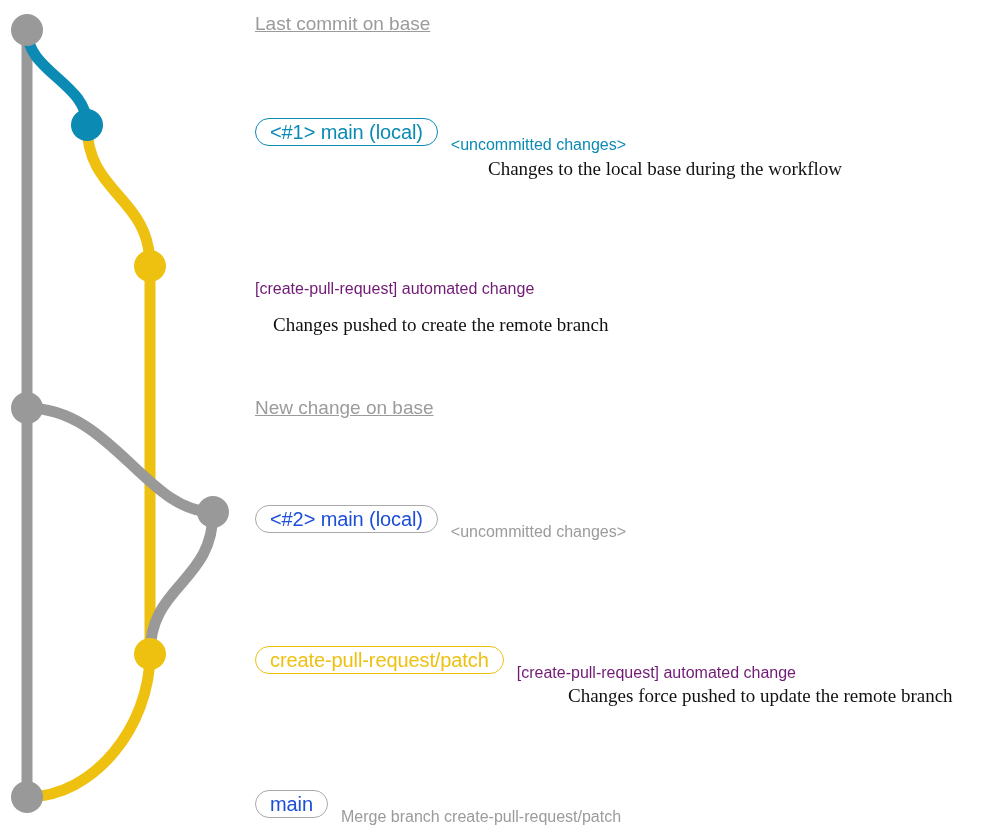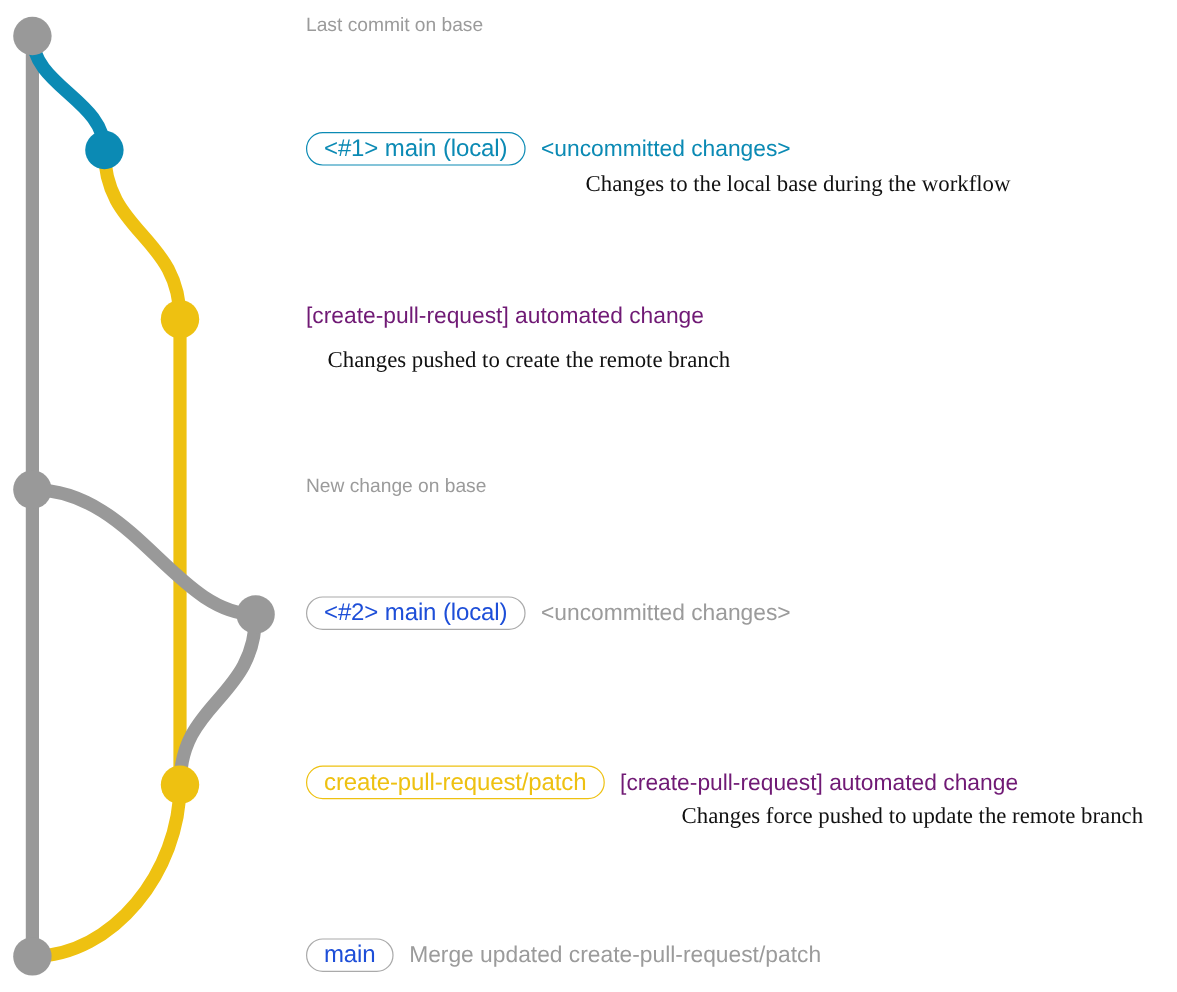--- a/index.html
+++ b/index.html
@@ -61,34 +61,36 @@
     line-height: 1;
     color: #999999;
     background: #ffffff;
     letter-spacing: -0.1px;
   }
   .badge.blue  { border-color: #0b8ab4; color: #0b8ab4; }
   .badge.gray  { border-color: #aaaaaa; color: #1d4ed8; }
   .badge.yellow{ border-color: #eec111; color: #eec111; }
 
   .subject {
-    font-size: 19px;
+    font-size: 16px;
     line-height: 1;
     white-space: nowrap;
+    margin-top: 27px;
   }
   .subject.blue   { color: #0b8ab4; }
   .subject.gray   { color: #9b9b9b; }
   .subject.yellow { color: #701a75; }
   .subject.pad    { margin-left: 13px; }
 
   .heading {
-    font-size: 16px;
+    font-size: 19px;
     line-height: 1;
     color: #9b9b9b;
     white-space: nowrap;
+    text-decoration: underline;
   }
 
   .note {
     font-family: "Liberation Serif", "DejaVu Serif", serif;
     font-size: 19px;
     line-height: 1;
     color: #111111;
     white-space: nowrap;
   }
 </style>
@@ -162,17 +164,17 @@
     <div class="row-line">
       <span class="badge yellow">create-pull-request/patch</span>
       <span class="subject yellow pad">[create-pull-request] automated change</span>
     </div>
     <div class="note" style="margin-left:313px;margin-top:5px">Changes force pushed to update the remote branch</div>
   </div>
 
   <div class="row" style="top:782px">
     <div class="row-line">
       <span class="badge gray">main</span>
-      <span class="subject gray pad">Merge updated create-pull-request/patch</span>
+      <span class="subject gray pad">Merge branch create-pull-request/patch</span>
     </div>
   </div>
 
 </div>
 
 </body></html>

